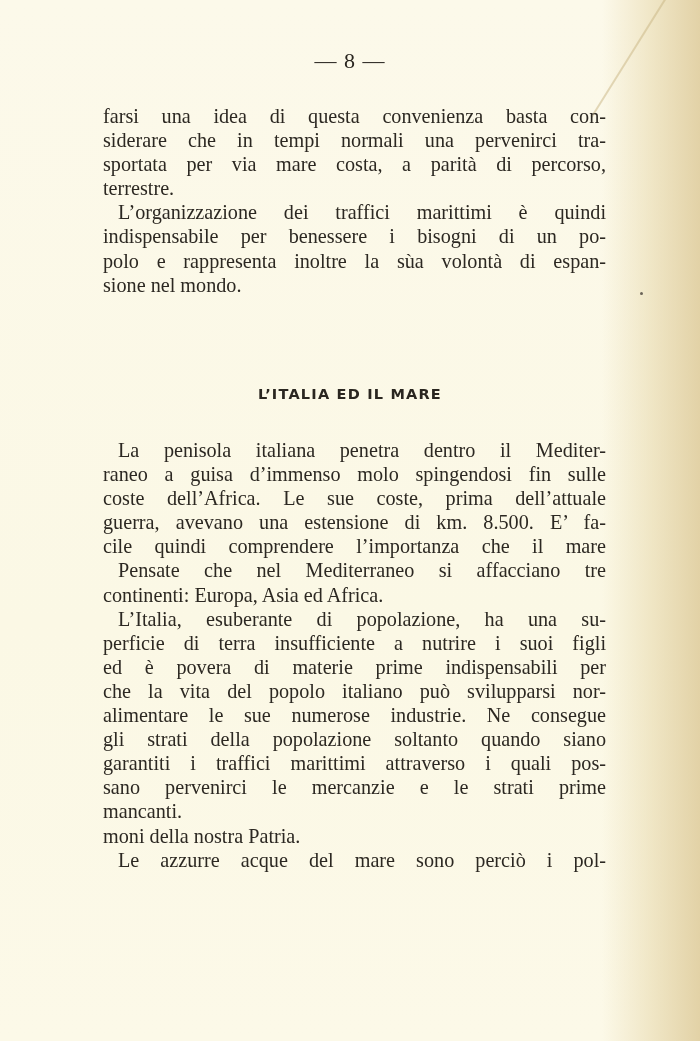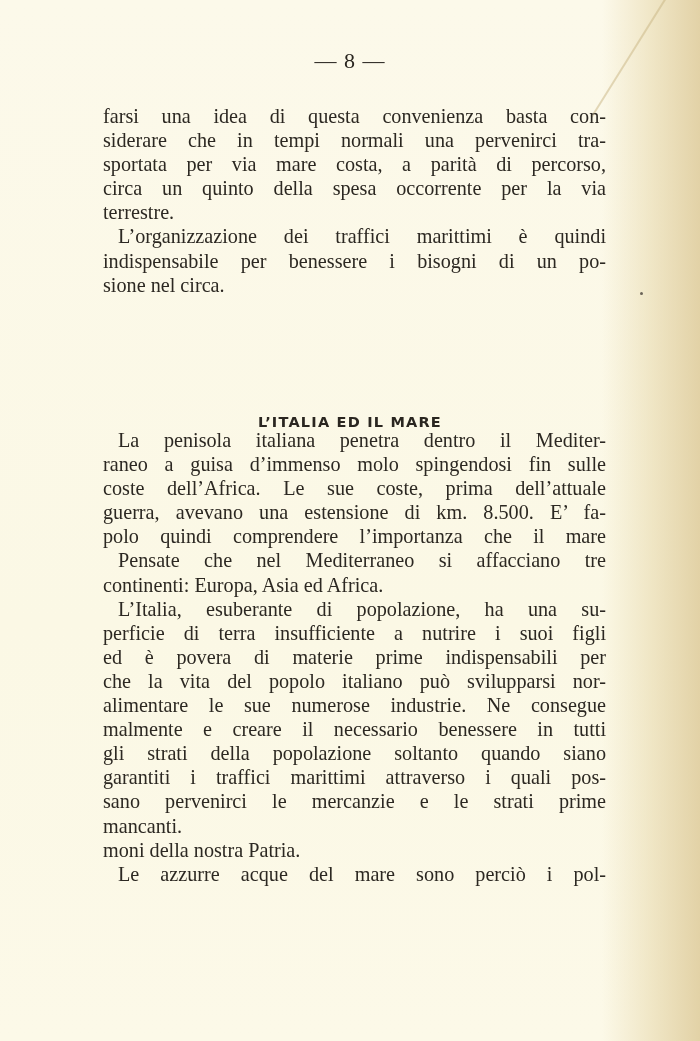--- a/index.html
+++ b/index.html
@@ -60,33 +60,32 @@
       text-align: justify;
     }
     .line.last {
       text-align-last: left;
     }
     .indent {
       padding-left: 15px;
       font-family: Liberation Serif, serif;
     }
     .block-1 { top: 104px; }
-    .block-2 { top: 428px; }
+    .block-2 { top: 438px; }
     .section-heading {
       position: absolute;
       top: 386px;
       left: 0;
       width: 700px;
       text-align: center;
       font-family: "DejaVu Sans", sans-serif;
       font-weight: bold;
       font-size: 14.5px;
       letter-spacing: 1.2px;
       color: #2a2620;
-      margin-top: 28px;
     }
     .speck {
       position: absolute;
       width: 3px;
       height: 3px;
       border-radius: 50%;
       background: #6b6458;
     }
   </style>
 </head>
@@ -95,42 +94,41 @@
 <div class="page-bg"></div>
 <div class="page-crease"></div>
 <div class="speck" style="top:292px;left:640px;"></div>
 
 <div class="page-number">— 8 —</div>
 
 <div class="text-block block-1">
   <span class="line">farsi una idea di questa convenienza basta con-</span>
   <span class="line">siderare che in tempi normali una pervenirci tra-</span>
   <span class="line">sportata per via mare costa, a parità di percorso,</span>
-  <span class="line">circa un quinto della spesa occorrente per la via</span>
   <span class="line last">terrestre.</span>
   <span class="line indent">L’organizzazione dei traffici marittimi è quindi</span>
   <span class="line">indispensabile per benessere i bisogni di un po-</span>
-  <span class="line last">sione nel circa.</span>
+  <span class="line">polo e rappresenta inoltre la sùa volontà di espan-</span>
+  <span class="line last">sione nel mondo.</span>
 </div>
 
 <div class="section-heading">L’ITALIA ED IL MARE</div>
 
 <div class="text-block block-2">
   <span class="line indent">La penisola italiana penetra dentro il Mediter-</span>
   <span class="line">raneo a guisa d’immenso molo spingendosi fin sulle</span>
   <span class="line">coste dell’Africa. Le sue coste, prima dell’attuale</span>
   <span class="line">guerra, avevano una estensione di km. 8.500. E’ fa-</span>
-  <span class="line">polo quindi comprendere l’importanza che il mare</span>
+  <span class="line">cile quindi comprendere l’importanza che il mare</span>
   <span class="line indent">Pensate che nel Mediterraneo si affacciano tre</span>
   <span class="line last">continenti: Europa, Asia ed Africa.</span>
   <span class="line indent">L’Italia, esuberante di popolazione, ha una su-</span>
   <span class="line">perficie di terra insufficiente a nutrire i suoi figli</span>
   <span class="line">ed è povera di materie prime indispensabili per</span>
   <span class="line">che la vita del popolo italiano può svilupparsi nor-</span>
   <span class="line">alimentare le sue numerose industrie. Ne consegue</span>
-  <span class="line">malmente e creare il necessario benessere in tutti</span>
   <span class="line">gli strati della popolazione soltanto quando siano</span>
   <span class="line">garantiti i traffici marittimi attraverso i quali pos-</span>
   <span class="line">sano pervenirci le mercanzie e le strati prime</span>
   <span class="line last">mancanti.</span>
   <span class="line last">moni della nostra Patria.</span>
   <span class="line indent">Le azzurre acque del mare sono perciò i pol-</span>
 </div>
 
 </body></html>

